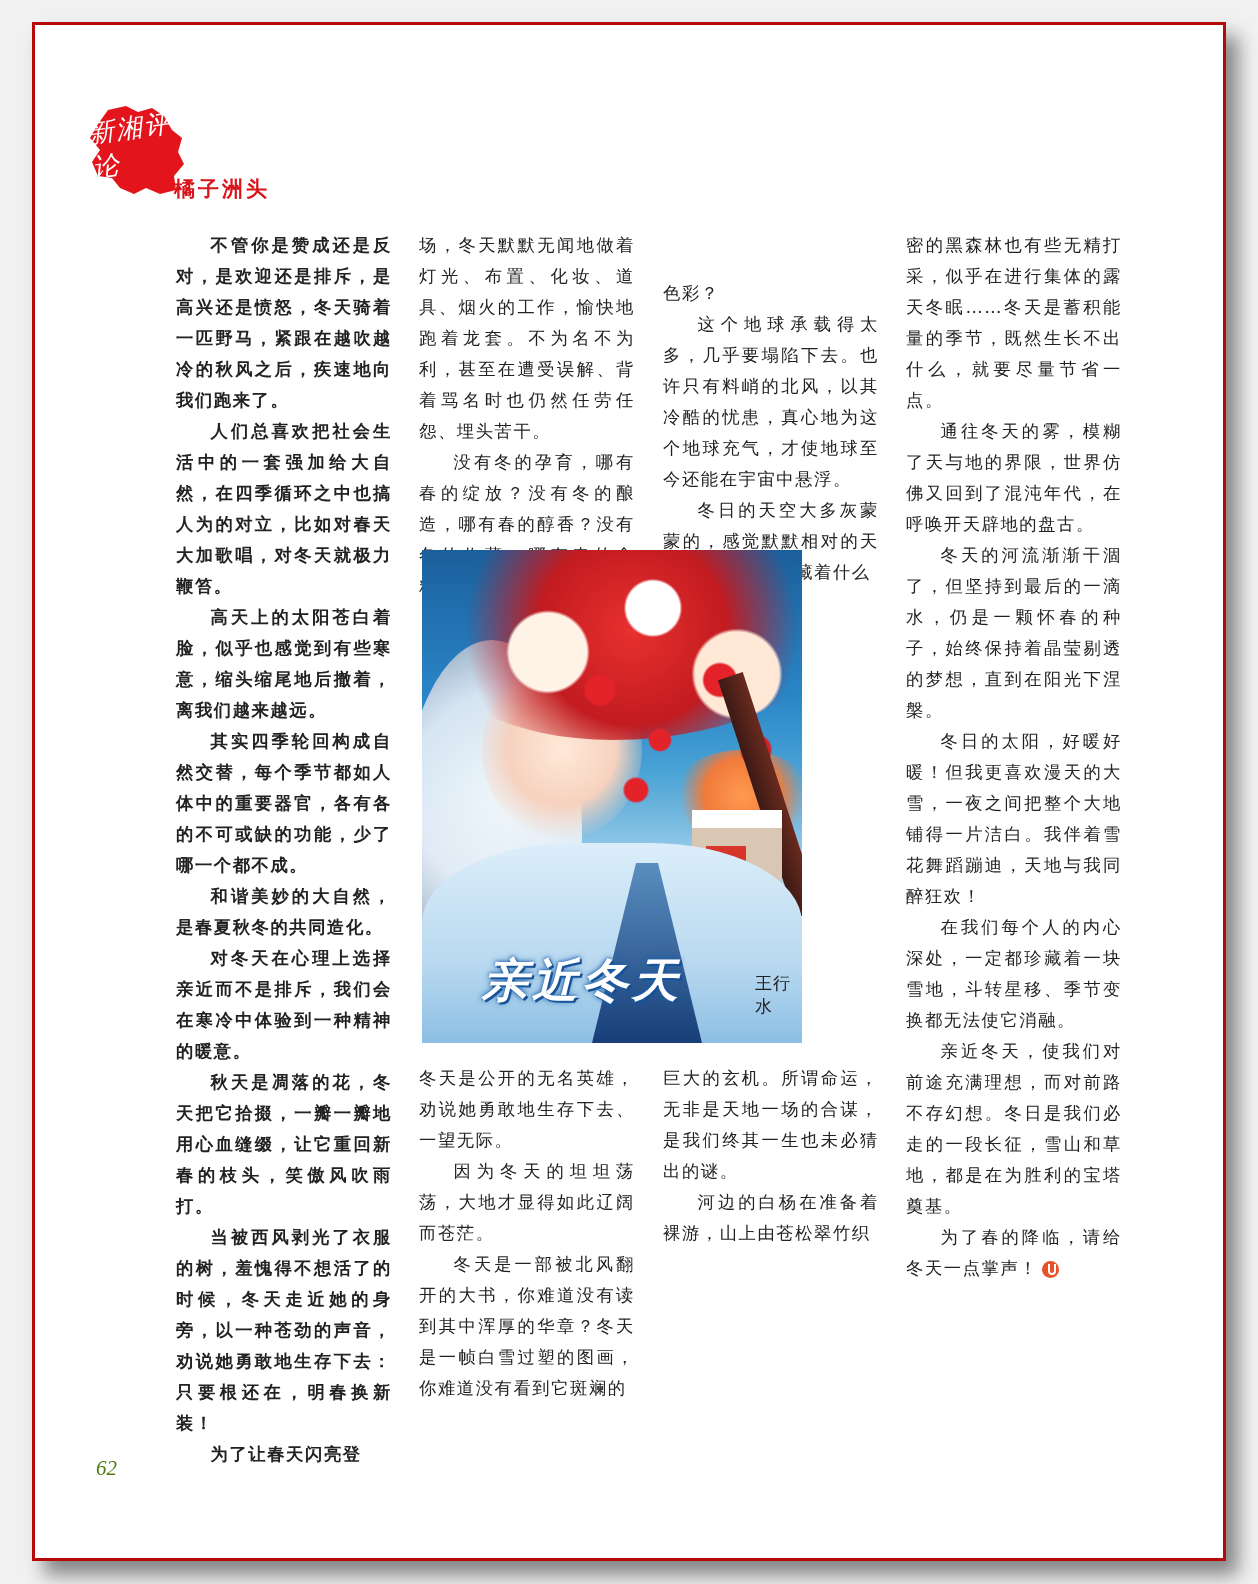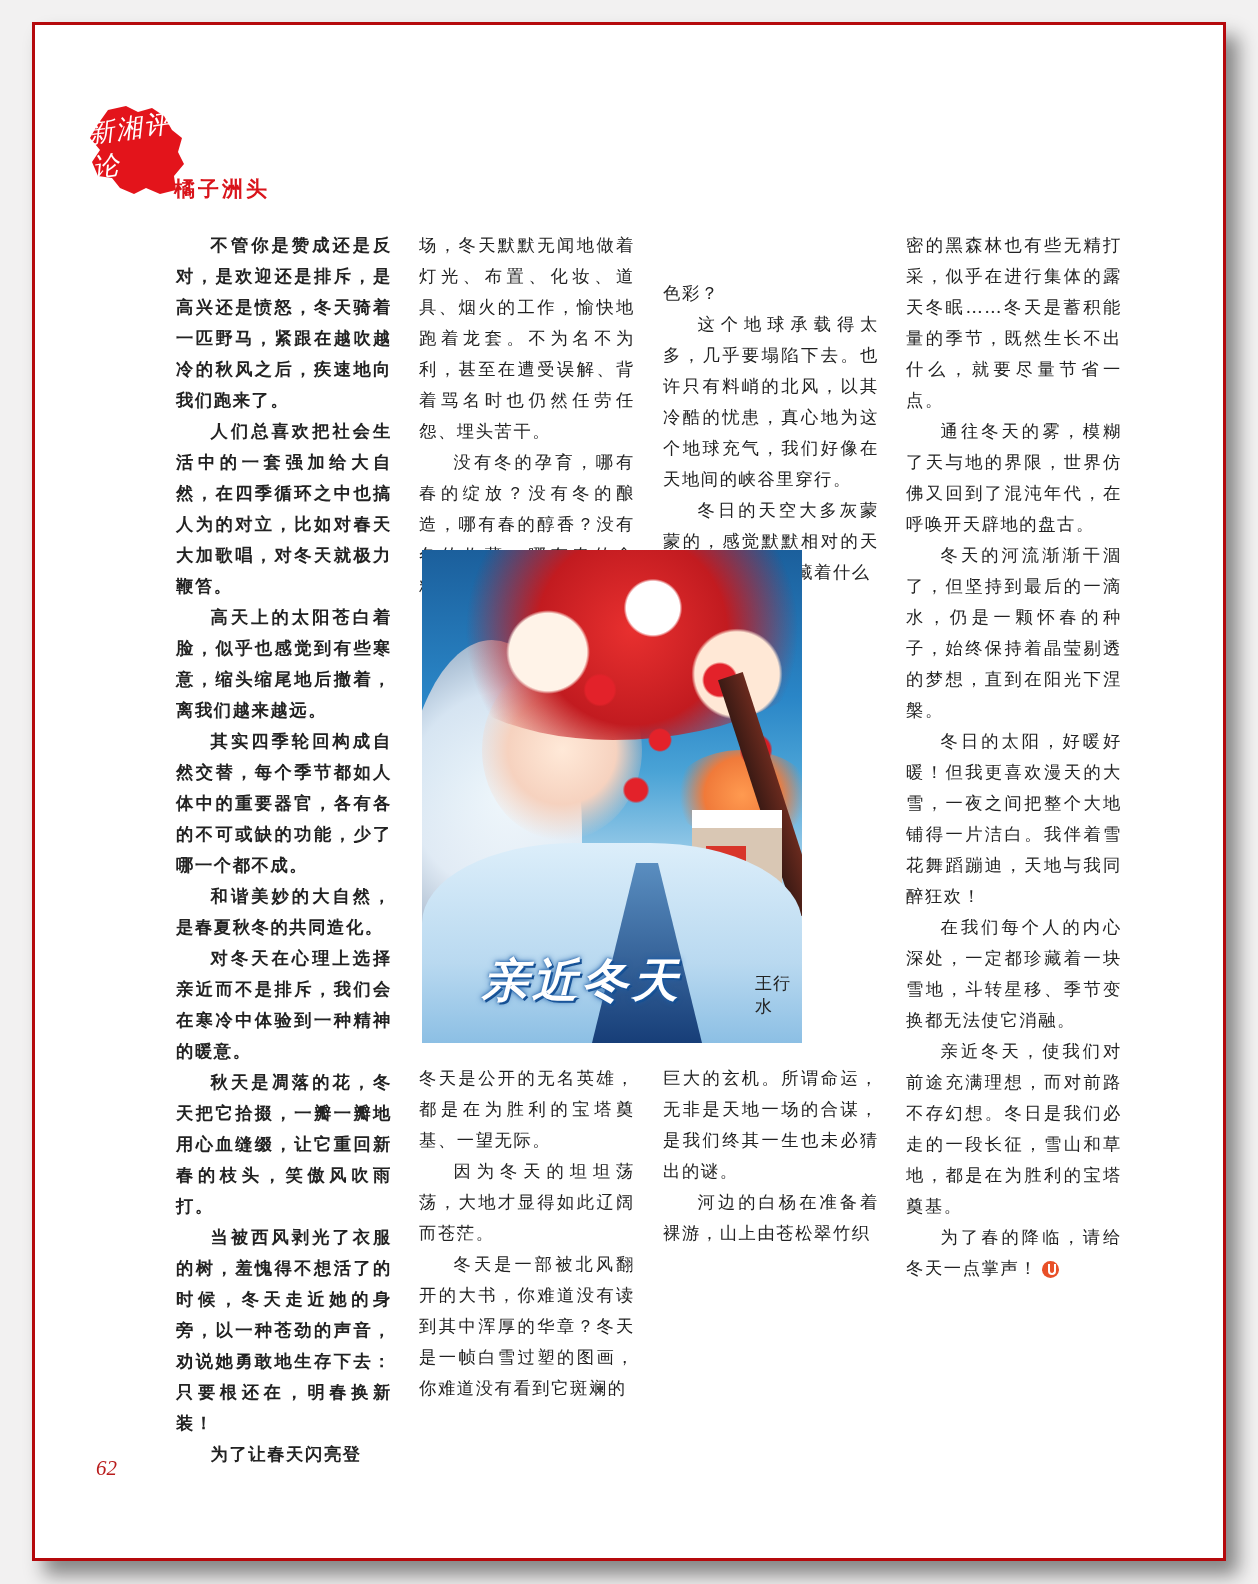--- a/index.html
+++ b/index.html
@@ -27,21 +27,21 @@
   .photo .trunk{position:absolute;right:20px;top:120px;width:26px;height:250px;background:linear-gradient(90deg,#3b1a14,#6a2a1e);transform:rotate(-18deg);}
   .photo .orange{position:absolute;left:250px;top:200px;width:140px;height:90px;border-radius:50%;background:radial-gradient(circle,#ff9a50 0%,#f07a3a 45%,rgba(240,120,60,0) 75%);}
   .photo .house{position:absolute;right:20px;top:260px;width:90px;height:120px;background:#d9c7b4;border-top:18px solid #fff;}
   .photo .house .win{position:absolute;left:14px;top:18px;width:40px;height:40px;background:#d8352a;}
   .photo .ground{position:absolute;left:0;bottom:0;width:100%;height:200px;background:linear-gradient(180deg,#dceefa 0%,#b9d9f0 60%,#8cbfe4 100%);border-radius:40% 40% 0 0;}
   .photo .path{position:absolute;left:170px;bottom:0;width:110px;height:180px;background:linear-gradient(180deg,#5a8ec0,#173e78);clip-path:polygon(40% 0,60% 0,100% 100%,0 100%);}
   .photo .title{position:absolute;left:60px;top:400px;font-size:46px;font-weight:bold;color:#fff;letter-spacing:4px;font-style:italic;text-shadow:0 0 3px #1f5fa8,0 0 6px #1f5fa8,2px 2px 0 #134a8a;font-family:"DejaVu Serif",serif;}
   .photo .author{position:absolute;left:333px;top:422px;font-size:17px;color:#222;letter-spacing:1px;}
   .end-mark{display:inline-block;width:17px;height:17px;border-radius:50%;background:#e85028;vertical-align:middle;margin-left:4px;position:relative;}
   .end-mark::after{content:"";position:absolute;left:6px;top:3px;width:4px;height:9px;border:2px solid #fff;border-top:none;border-radius:0 0 4px 4px;}
-  .page-num{position:absolute;left:96px;top:1456px;font-style:italic;font-size:21px;color:#b91c1c;font-family:"Liberation Serif","DejaVu Serif",serif;}
+  .page-num{position:absolute;left:96px;top:1456px;font-style:italic;font-size:21px;color:#4d7c0f;font-family:"Liberation Serif","DejaVu Serif",serif;}
 </style>
 </head>
 <body>
 
 <div class="page"></div>
 
 <div class="logo">
   <svg viewBox="0 0 100 92">
     <path d="M22 6 L40 2 L52 8 L66 4 L78 12 L86 26 L96 34 L92 48 L98 60 L88 72 L90 86 L74 90 L60 84 L48 90 L34 84 L26 74 L12 72 L6 58 L14 46 L4 34 L12 20 Z" fill="#e3141b"></path>
   </svg>
@@ -61,21 +61,21 @@
   <p class="ind">为了让春天闪亮登</p>
 </div>
 
 <div class="col c2">
   <p>场，冬天默默无闻地做着灯光、布置、化妆、道具、烟火的工作，愉快地跑着龙套。不为名不为利，甚至在遭受误解、背着骂名时也仍然任劳任怨、埋头苦干。</p>
   <p class="ind">没有冬的孕育，哪有春的绽放？没有冬的酿造，哪有春的醇香？没有冬的收藏，哪有春的食粮？</p>
 </div>
 
 <div class="col c3">
   <p>色彩？</p>
-  <p class="ind">这个地球承载得太多，几乎要塌陷下去。也许只有料峭的北风，以其冷酷的忧患，真心地为这个地球充气，我们好像在天地间的峡谷里穿行。</p>
+  <p class="ind">这个地球承载得太多，几乎要塌陷下去。也许只有料峭的北风，以其冷酷的忧患，真心地为这个地球充气，才使地球至今还能在宇宙中悬浮。</p>
   <p class="ind">冬日的天空大多灰蒙蒙的，感觉默默相对的天地之间，定然隐藏着什么</p>
 </div>
 
 <div class="col c4">
   <p>密的黑森林也有些无精打采，似乎在进行集体的露天冬眠……冬天是蓄积能量的季节，既然生长不出什么，就要尽量节省一点。</p>
   <p class="ind">通往冬天的雾，模糊了天与地的界限，世界仿佛又回到了混沌年代，在呼唤开天辟地的盘古。</p>
   <p class="ind">冬天的河流渐渐干涸了，但坚持到最后的一滴水，仍是一颗怀春的种子，始终保持着晶莹剔透的梦想，直到在阳光下涅槃。</p>
   <p class="ind">冬日的太阳，好暖好暖！但我更喜欢漫天的大雪，一夜之间把整个大地铺得一片洁白。我伴着雪花舞蹈蹦迪，天地与我同醉狂欢！</p>
   <p class="ind">在我们每个人的内心深处，一定都珍藏着一块雪地，斗转星移、季节变换都无法使它消融。</p>
   <p class="ind">亲近冬天，使我们对前途充满理想，而对前路不存幻想。冬日是我们必走的一段长征，雪山和草地，都是在为胜利的宝塔奠基。</p>
@@ -92,21 +92,21 @@
   <div class="house">
       <div class="win"></div>
     </div>
   <div class="ground"></div>
   <div class="path"></div>
   <div class="title">亲近冬天</div>
   <div class="author">王行水</div>
 </div>
 
 <div class="col c2b">
-  <p>冬天是公开的无名英雄，都是在为胜利的宝塔奠基、一望无际。</p>
+  <p>冬天是公开的无名英雄，劝说她勇敢地生存下去、一望无际。</p>
   <p class="ind">因为冬天的坦坦荡荡，大地才显得如此辽阔而苍茫。</p>
   <p class="ind">冬天是一部被北风翻开的大书，你难道没有读到其中浑厚的华章？冬天是一帧白雪过塑的图画，你难道没有看到它斑斓的</p>
 </div>
 
 <div class="col c3b">
   <p>巨大的玄机。所谓命运，无非是天地一场的合谋，是我们终其一生也未必猜出的谜。</p>
   <p class="ind">河边的白杨在准备着裸游，山上由苍松翠竹织</p>
 </div>
 
 <div class="page-num">62</div>

